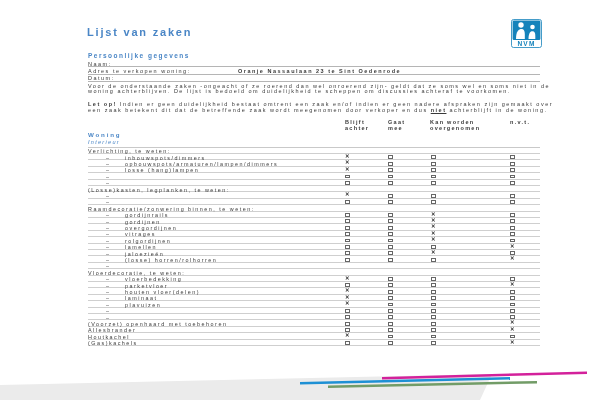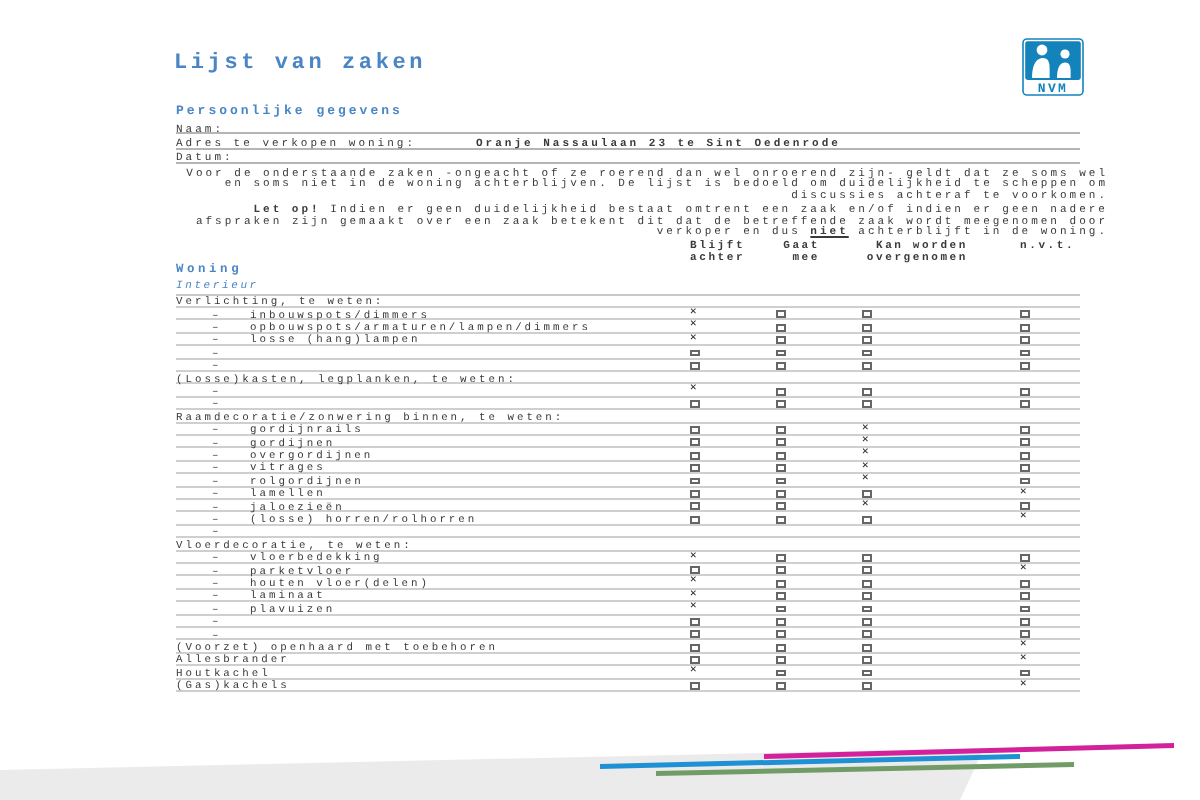--- a/index.html
+++ b/index.html
@@ -1,19 +1,19 @@
 <!DOCTYPE html>
 <html style="--heading_blue: #4a86c6; --logo_blue: #1583bb; --stripe_magenta: #d3219b; --stripe_blue: #1e90d4; --stripe_green: #729c67; --footer_gray: #ebebeb;"><head>
 <meta charset="utf-8">
 <style>
   * { box-sizing: border-box; }
   html,body { margin:0; padding:0; background:#fff; }
   .page {
     position:relative; width:600px; height:400px; background:#fff; overflow:hidden;
-    font-family:Liberation Mono, monospace; color:#3a3a3a;text-align:right;
+    font-family:Liberation Sans, sans-serif; color:#3a3a3a;
   }
   .doc-title {
     position:absolute; left:87px; top:26px; font-size:11px; font-weight:700;
     letter-spacing:1.8px; color:var(--heading_blue); white-space:nowrap;
   }
   .logo { position:absolute; left:511px; top:19px; }
   .sec-heading {
     position:absolute; left:88px; top:52px; font-size:6.5px; font-weight:700;
     letter-spacing:1.5px; color:var(--heading_blue); white-space:nowrap;
   }

